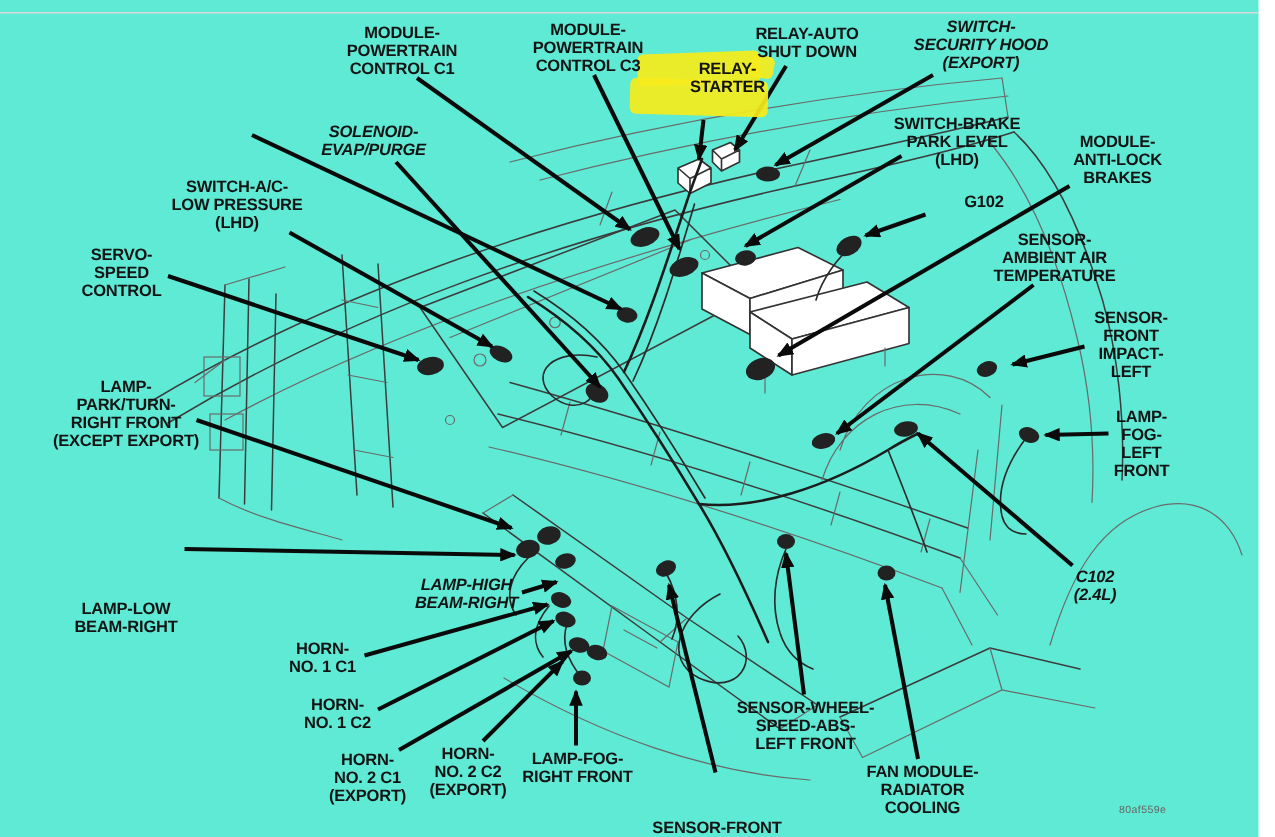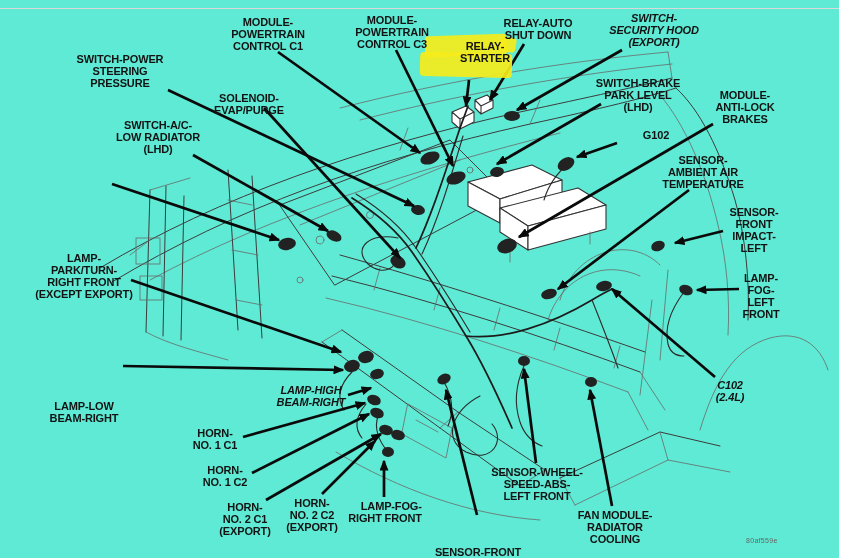--- a/index.html
+++ b/index.html
@@ -181,38 +181,38 @@
       <div class="callout-label" style="left: 392px; top: 14px;">MODULE-
 POWERTRAIN
 CONTROL C3</div>
       <div class="callout-label" style="left: 466px; top: 40px; margin-left: 19px;">RELAY-
 STARTER</div>
       <div class="callout-label" style="left: 538px; top: 17px;">RELAY-AUTO
 SHUT DOWN</div>
       <div class="callout-label" style="left: 654px; top: 12px; font-style: italic;">SWITCH-
 SECURITY HOOD
 (EXPORT)</div>
-      <div class="callout-label" style="left: 120px; top: 53px;">SWITCH-POWER
-STEERING
-PRESSURE</div>
-      <div class="callout-label" style="left: 249px; top: 92px;">SOLENOID-
+      <div class="callout-label" style="left: 249px; top: 82px; font-style: italic;">SOLENOID-
 EVAP/PURGE</div>
       <div class="callout-label" style="left: 638px; top: 77px;">SWITCH-BRAKE
 PARK LEVEL
 (LHD)</div>
       <div class="callout-label" style="left: 745px; top: 89px;">MODULE-
 ANTI-LOCK
 BRAKES</div>
       <div class="callout-label" style="left: 158px; top: 119px;">SWITCH-A/C-
-LOW RADIATOR
+LOW PRESSURE
 (LHD)</div>
       <div class="callout-label" style="left: 656px; top: 129px;">G102</div>
       <div class="callout-label" style="left: 703px; top: 154px;">SENSOR-
 AMBIENT AIR
 TEMPERATURE</div>
+      <div class="callout-label" style="left: 81px; top: 164px;">SERVO-
+SPEED
+CONTROL</div>
       <div class="callout-label" style="left: 754px; top: 206px;">SENSOR-
 FRONT
 IMPACT-
 LEFT</div>
       <div class="callout-label" style="left: 84px; top: 252px;">LAMP-
 PARK/TURN-
 RIGHT FRONT
 (EXCEPT EXPORT)</div>
       <div class="callout-label" style="left: 761px; top: 272px;">LAMP-
 FOG-
@@ -227,21 +227,21 @@
       <div class="callout-label" style="left: 215px; top: 427px;">HORN-
 NO. 1 C1</div>
       <div class="callout-label" style="left: 225px; top: 464px;">HORN-
 NO. 1 C2</div>
       <div class="callout-label" style="left: 245px; top: 501px;">HORN-
 NO. 2 C1
 (EXPORT)</div>
       <div class="callout-label" style="left: 312px; top: 497px;">HORN-
 NO. 2 C2
 (EXPORT)</div>
-      <div class="callout-label" style="left: 385px; top: 500px; text-align: right;">LAMP-FOG-
+      <div class="callout-label" style="left: 385px; top: 500px;">LAMP-FOG-
 RIGHT FRONT</div>
       <div class="callout-label" style="left: 478px; top: 546px;">SENSOR-FRONT
 IMPACT-RIGHT</div>
       <div class="callout-label" style="left: 615px; top: 509px;">FAN MODULE-
 RADIATOR
 COOLING</div>
       <div class="callout-label" style="left: 537px; top: 466px;">SENSOR-WHEEL-
 SPEED-ABS-
 LEFT FRONT</div>
     </div>

